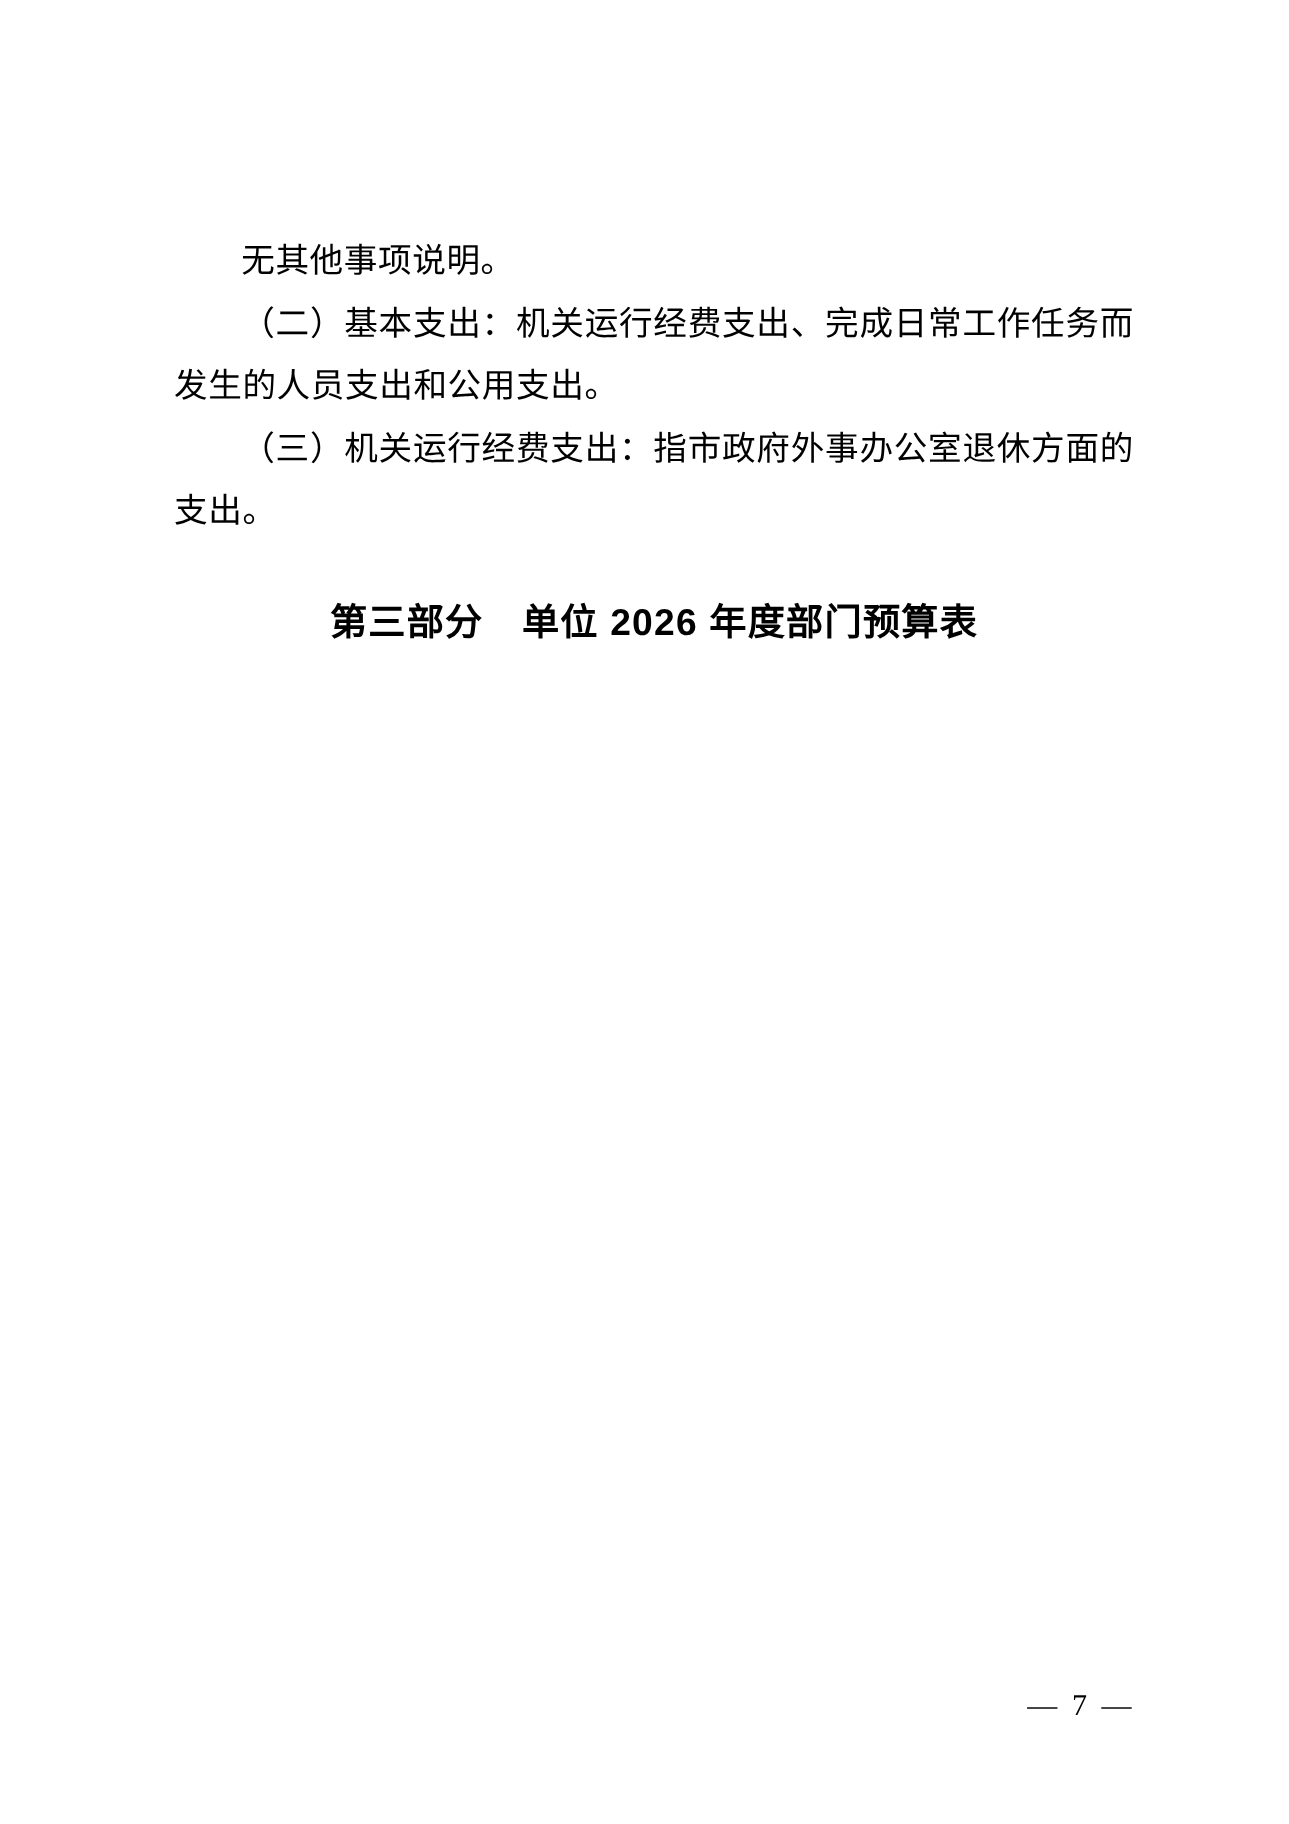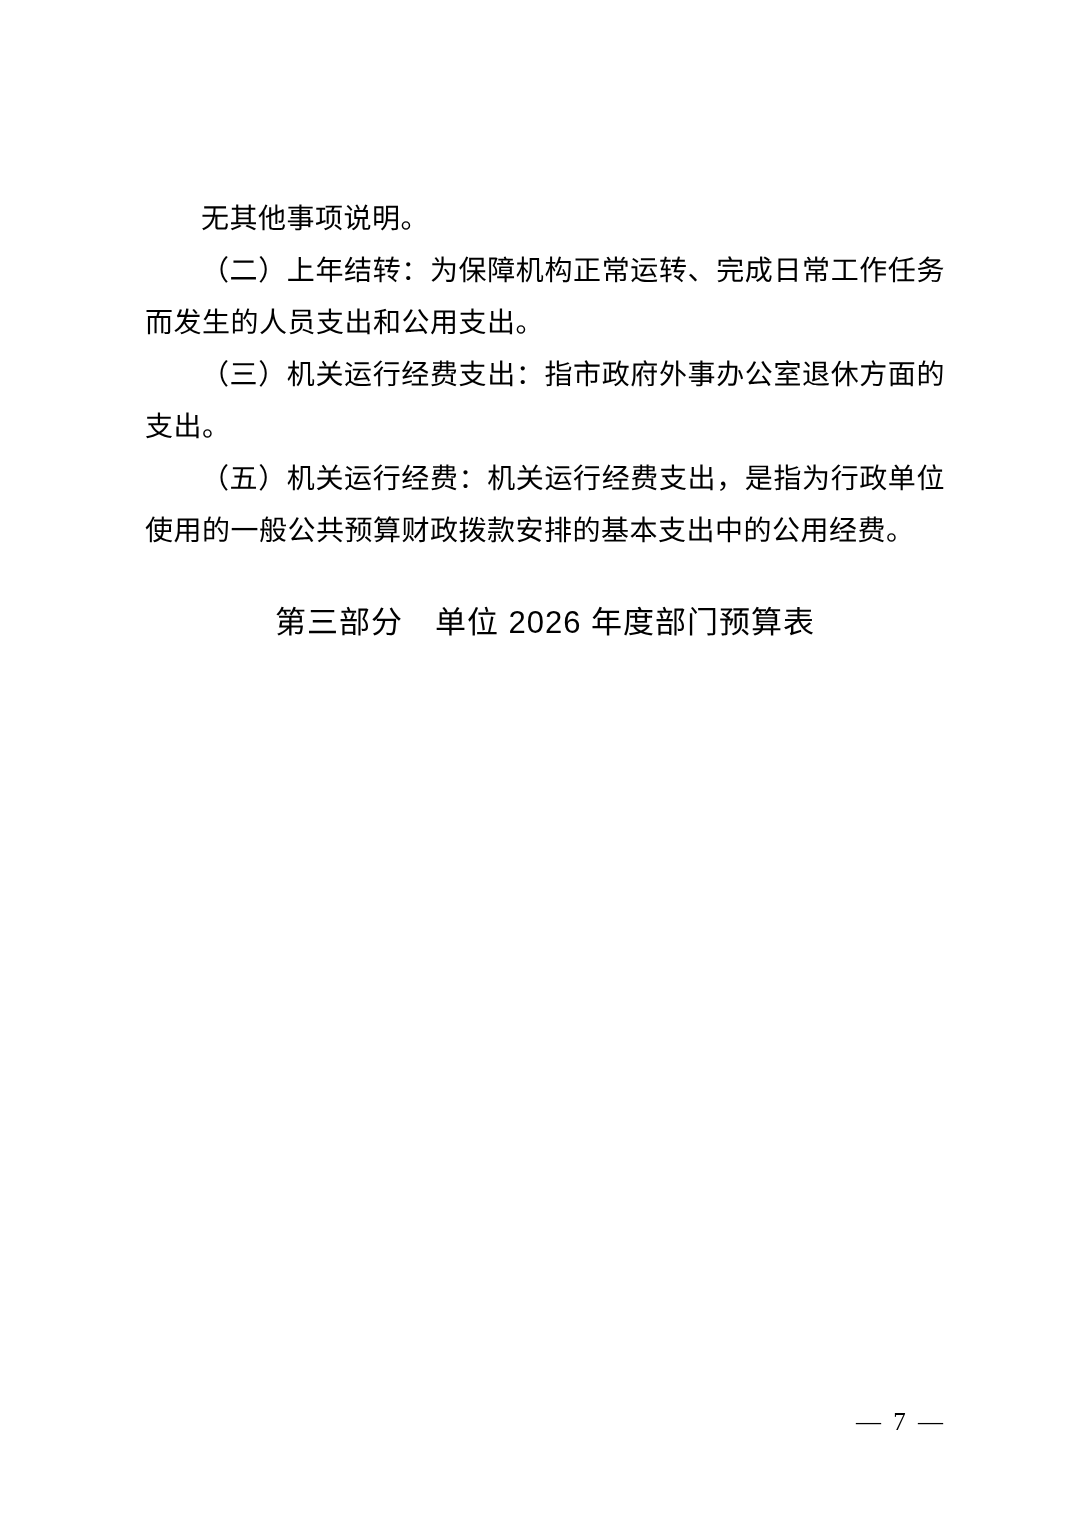--- a/index.html
+++ b/index.html
@@ -44,21 +44,21 @@
     font-weight: 700;
     letter-spacing: 1px;
   }
   .part-heading {
     margin: 38px 0 0 0;
     font-size: 31px;
     line-height: 56px;
     text-align: center;
     text-indent: 0;
     font-family: "Liberation Sans", "DejaVu Sans", sans-serif;
-    font-weight: 400;
+    font-weight: 700;
     letter-spacing: 1px;
   }
   .page-footer {
     position: absolute;
     top: 1405px;
     right: 128px;
     font-size: 25px;
     line-height: 34px;
     font-family: "Liberation Serif", "DejaVu Serif", serif;
     letter-spacing: 3px;
@@ -68,26 +68,25 @@
 </head>
 <body>
 
 <div class="page">
   <div class="content">
 
     <p class="body-par">无其他事项说明。</p>
 
 
 
-    <p class="body-par">（二）上年结转：为保障机构正常运转、完成日常工作任务而发生的人员支出和公用支出。</p>
+    <p class="body-par">（二）基本支出：机关运行经费支出、完成日常工作任务而发生的人员支出和公用支出。</p>
 
     <p class="body-par">（三）机关运行经费支出：指市政府外事办公室退休方面的支出。</p>
 
 
-    <p class="body-par">（五）机关运行经费：机关运行经费支出，是指为行政单位使用的一般公共预算财政拨款安排的基本支出中的公用经费。</p>
 
 
     <h1 class="part-heading">第三部分　单位 2026 年度部门预算表</h1>
 
   </div>
 
   <div class="page-footer">— 7 —</div>
 </div>
 
 </body></html>

